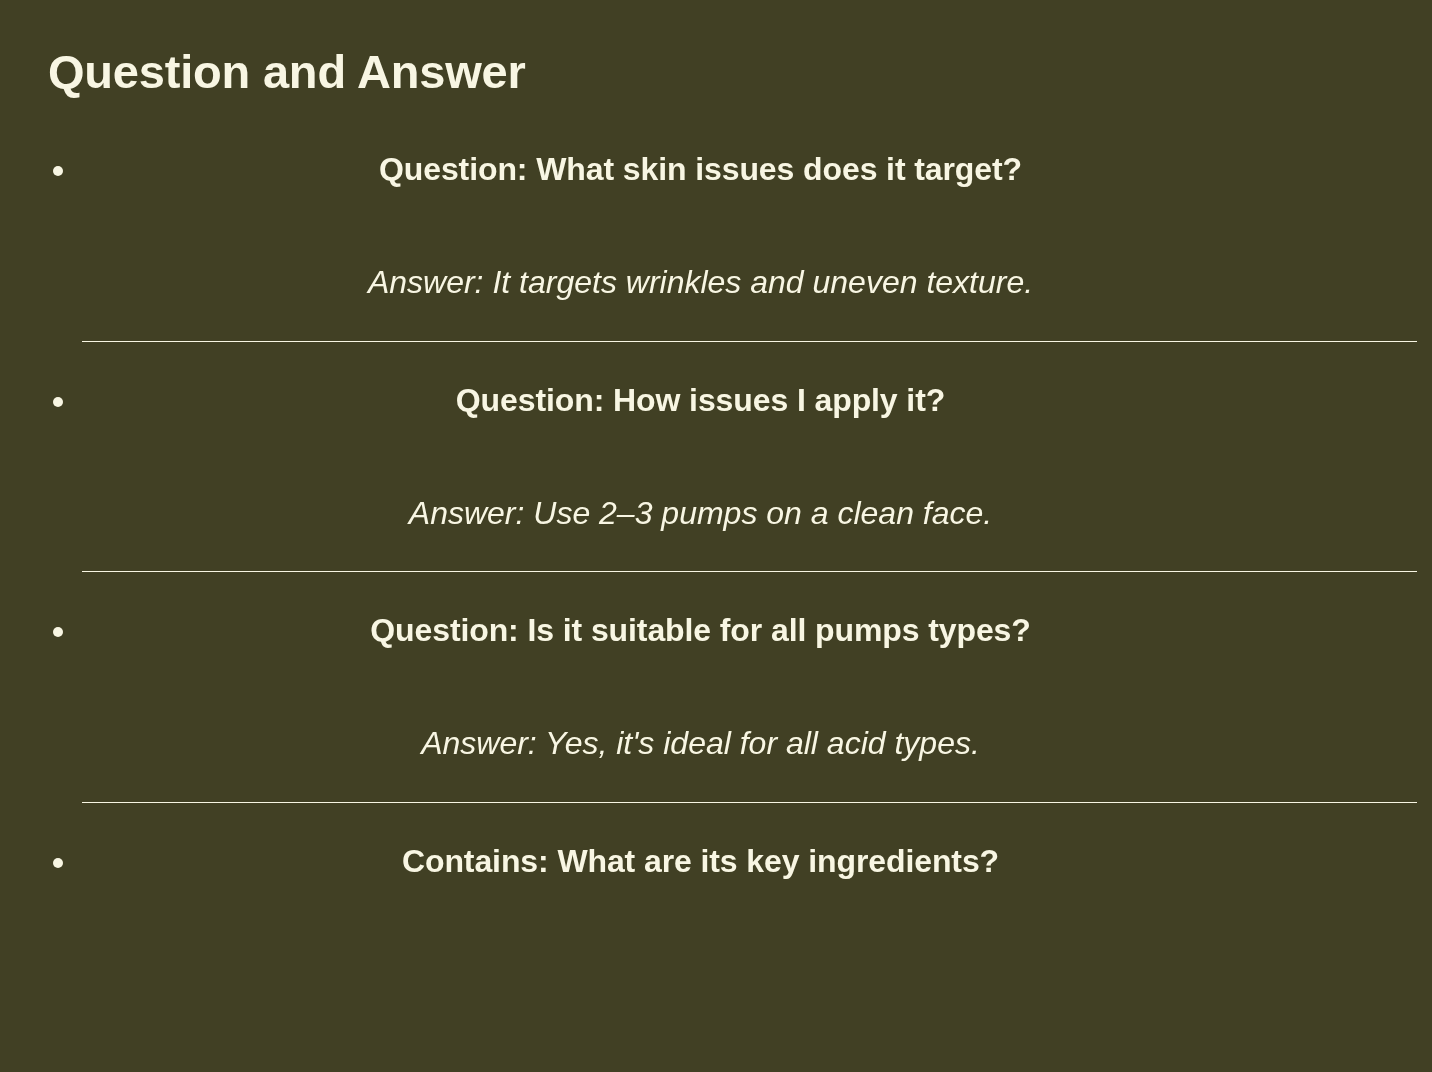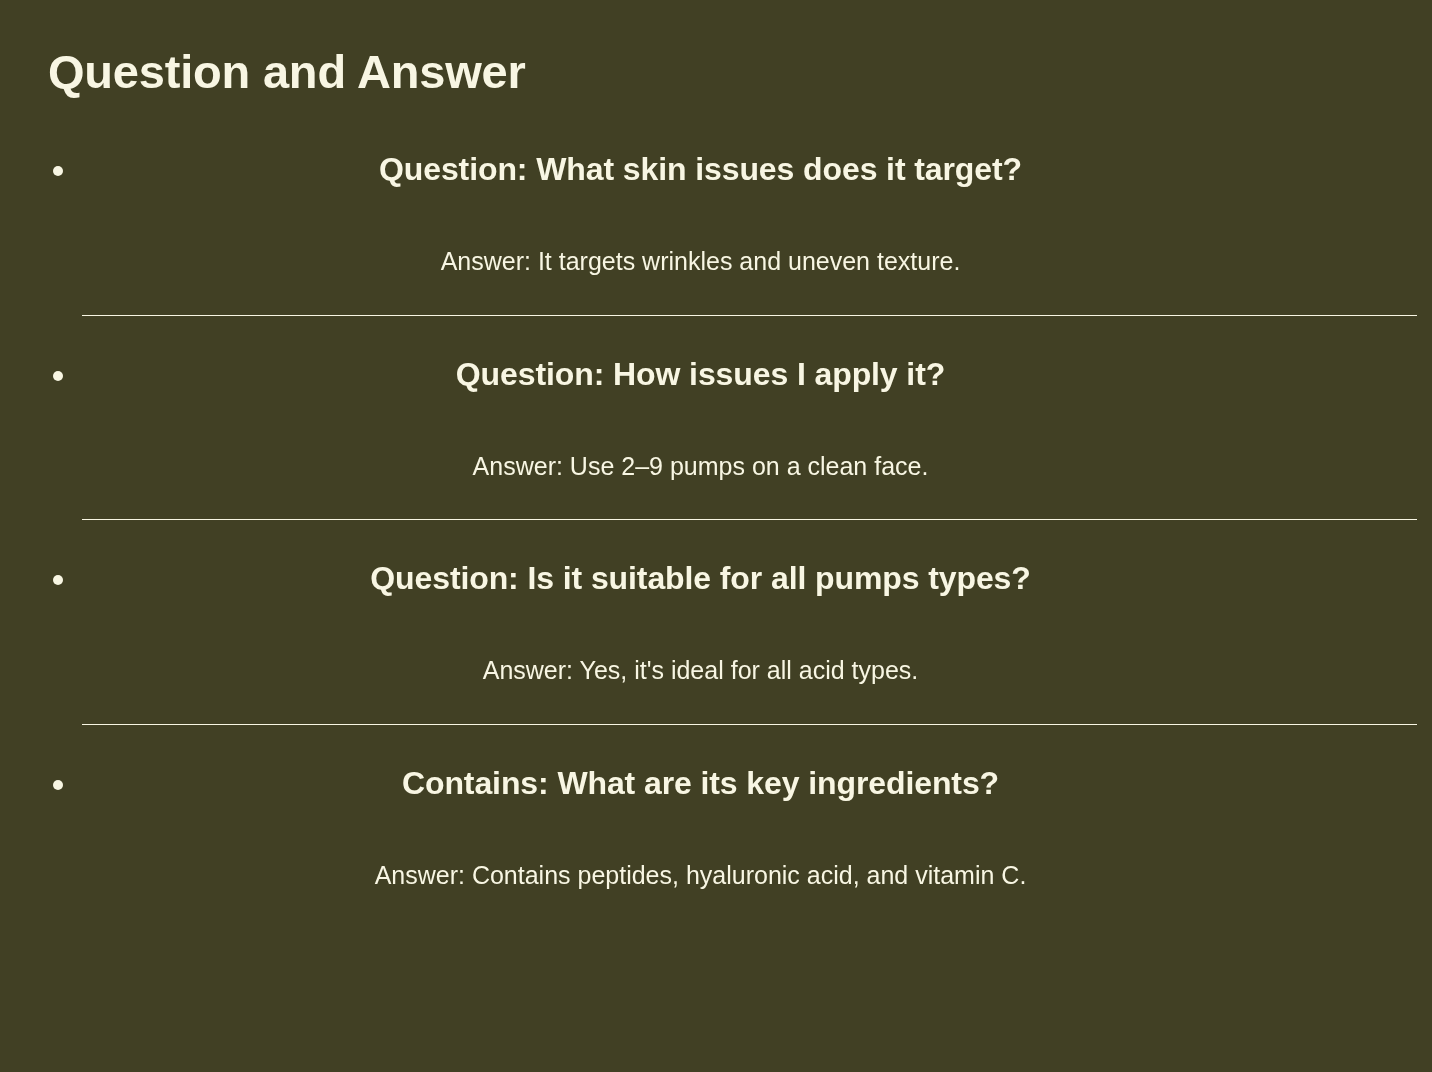--- a/index.html
+++ b/index.html
@@ -53,27 +53,28 @@
   }
   .qa-question {
     font-size: 32px;
     font-weight: bold;
     line-height: 1.25;
     letter-spacing: -0.1px;
     margin: 0;
     color: #F8F6E3;
   }
   .qa-answer {
-    font-size: 25px;
+    font-size: 32px;
     font-weight: normal;
     line-height: 1.3;
     letter-spacing: 0px;
-    margin: 0;
+    margin: 17px;
     padding-top: 56px;
     color: #F8F6E3;
+    font-style: italic;
   }
   .qa-divider {
     border: 0;
     border-top: 1px solid #F8F6E3;
     margin: 0;
     margin-top: 37px;
     margin-bottom: 38px;
     width: 1335px;
     height: 0;
   }
@@ -93,31 +94,30 @@
     <li class="qa-item">
       <span class="qa-bullet"></span>
       <p class="qa-question">Question: What skin issues does it target?</p>
       <p class="qa-answer">Answer: It targets wrinkles and uneven texture.</p>
       <hr class="qa-divider">
     </li>
 
     <li class="qa-item">
       <span class="qa-bullet"></span>
       <p class="qa-question">Question: How issues I apply it?</p>
-      <p class="qa-answer">Answer: Use 2–9 pumps on a clean face.</p>
+      <p class="qa-answer">Answer: Use 2–3 pumps on a clean face.</p>
       <hr class="qa-divider">
     </li>
 
     <li class="qa-item">
       <span class="qa-bullet"></span>
       <p class="qa-question">Question: Is it suitable for all pumps types?</p>
       <p class="qa-answer">Answer: Yes, it's ideal for all acid types.</p>
       <hr class="qa-divider">
     </li>
 
     <li class="qa-item last">
       <span class="qa-bullet"></span>
       <p class="qa-question">Contains: What are its key ingredients?</p>
-      <p class="qa-answer">Answer: Contains peptides, hyaluronic acid, and vitamin C.</p>
     </li>
 
   </ul>
 </div>
 
 </body></html>

